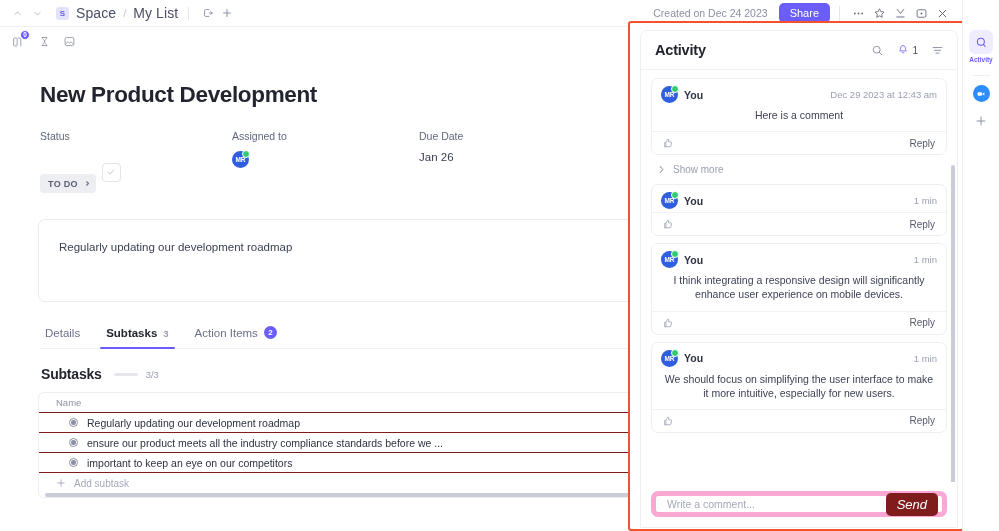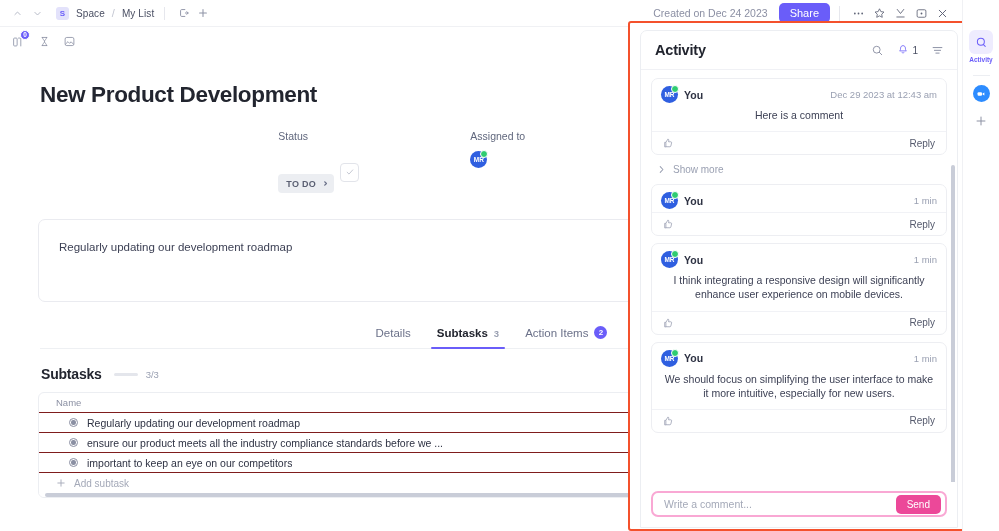--- a/index.html
+++ b/index.html
@@ -26,21 +26,21 @@
   .nav-arrow {
     width: 18px; height: 18px; display: flex; align-items: center; justify-content: center;
     color: #b5b9c6; font-size: 9px; border-radius: 4px;
   }
   .space-badge {
     width: 13px; height: 13px; border-radius: 3px; background: #e3e2fb;
     color: #6a5df9; font-size: 8px; font-weight: bold;
     display: flex; align-items: center; justify-content: center;
     margin-left: 8px; margin-right: 5px;
   }
-  .crumb { font-size: 10px; color: #4a4f63; letter-spacing: .1px; }
+  .crumb { font-size: 14px; color: #4a4f63; letter-spacing: .1px; }
   .crumb-sep { font-size: 11px; color: #c4c7d2; margin: 0 5px; }
   .crumb-divider { width: 1px; height: 13px; background: #e6e7ed; margin: 0 8px; }
   .tb-icon {
     width: 17px; height: 17px; display: flex; align-items: center; justify-content: center;
     color: #8e93a6; border-radius: 4px;
   }
 
   .topbar-right { margin-left: auto; display: flex; align-items: center; gap: 2px; padding-right: 2px;}
   .created-txt { font-size: 10.5px; color: #8b8fa3; margin-right: 9px; }
   .share-btn {
@@ -81,21 +81,21 @@
     content: ""; position: absolute; inset: 1.4px; border-radius: 50%; background: #5a5f72;
   }
   .caret { font-size: 7px; color: #9aa0b2; }
 
   
   .content { flex: 1; padding: 10px 22px 0 38px; overflow: hidden; }
   .page-title {
     font-size: 22.5px; font-weight: bold; color: #22252f; letter-spacing: -0.35px;
     margin: 16px 0 22px 2px;
   }
-  .field-row { display: flex; margin: 0 0 26px 2px; justify-content: center; }
+  .field-row { display: flex; margin: 0 0 26px 2px; }
   .field { }
   .field.status { width: 192px; }
   .field.assigned { width: 187px; }
   .field-label { font-size: 10.5px; color: #60677d; margin-bottom: 9px; }
   .status-row { display: flex; align-items: center; gap: 6px; }
   .status-pill {
     display: flex; align-items: center; gap: 6px;
     background: #eceef2; border-radius: 4px; height: 19px; padding: 0 5px 0 8px; margin-top: 23px;
   }
   .status-pill span { font-size: 9px; font-weight: bold; color: #5a5f72; letter-spacing: .3px; }
@@ -115,21 +115,21 @@
   .due-text { font-size: 11.5px; color: #3d4155; }
 
   .desc-box {
     border: 1px solid #eaebf0; border-radius: 7px; height: 83px;
     padding: 21px 20px; margin-bottom: 20px;
   }
   .desc-text { font-size: 11.5px; color: #3d4155; }
 
   
   .tabs { display: flex; align-items: flex-end; gap: 22px; border-bottom: 1px solid #eef0f3;
-          margin: 0 0 0 2px; padding-left: 3px; justify-content: center; }
+          margin: 0 0 0 2px; padding-left: 3px; }
   .tab { display: flex; align-items: center; gap: 6px; padding: 4px 2px 9px 2px;
          font-size: 11.5px; color: #6b7189; cursor: pointer; position: relative; }
   .tab.active { color: #22252f; font-weight: bold; }
   .tab.active::after {
     content: ""; position: absolute; left: -4px; right: -4px; bottom: -1px; height: 2px;
     background: #6a5df9; border-radius: 2px;
   }
   .tab-count { font-size: 9.5px; color: #9aa0b2; }
   .tab-badge {
     background: #6a5df9; color: #fff; font-size: 8px; font-weight: bold;
@@ -202,31 +202,31 @@
   .cc-body { padding: 2px 10px 9px 10px; font-size: 10.5px; color: #3d4155; line-height: 1.35; }
   .cc-foot { display: flex; align-items: center; border-top: 1px solid #f1f2f6;
              padding: 5px 11px 5px 10px; }
   .cc-reply { margin-left: auto; font-size: 10px; color: #555a6d; font-weight: 500; }
   .show-more { display: flex; align-items: center; gap: 7px; padding: 2px 4px 2px 6px;
                font-size: 10px; color: #9aa0b2; }
   .sysrow { display: flex; align-items: center; gap: 8px; padding: 3px 8px 3px 6px; }
 
   .composer { padding: 8px 10px 10px 10px; border-top: 1px solid #fff; }
   .composer-box {
-    display: flex; align-items: center; border: 2px solid #f9a8d4; border-radius: 7px;
+    display: flex; align-items: center; border: 5px solid #f9a8d4; border-radius: 7px;
     height: 26px; padding: 0 4px 0 11px; background: #fff;
   }
   .composer-box input {
     flex: 1; border: none; outline: none; font-size: 10.5px; color: #3d4155;
     font-family: "Liberation Sans", sans-serif; background: transparent;
   }
   .composer-box input::placeholder { color: #a4a9b8; }
   .send-btn {
-    background: #ec4899; color: #fff; border: none; border-radius: 5px;
-    font-size: 10px; padding: 4px 11px; font-family: "Liberation Sans", sans-serif;
+    background: #7f1d1d; color: #fff; border: none; border-radius: 5px;
+    font-size: 13px; padding: 4px 11px; font-family: "Liberation Sans", sans-serif; font-style: italic;
   }
   .vscroll {
     position: absolute; right: 2px; top: 95px; width: 4px; height: 330px;
     background: #c9cdd8; border-radius: 2px;
   }
 
   
   .right-rail {
     width: 37px; height: 531px; background: #fff; border-left: 1px solid #f0f1f4;
     display: flex; flex-direction: column; align-items: center; padding-top: 30px; gap: 6px;

